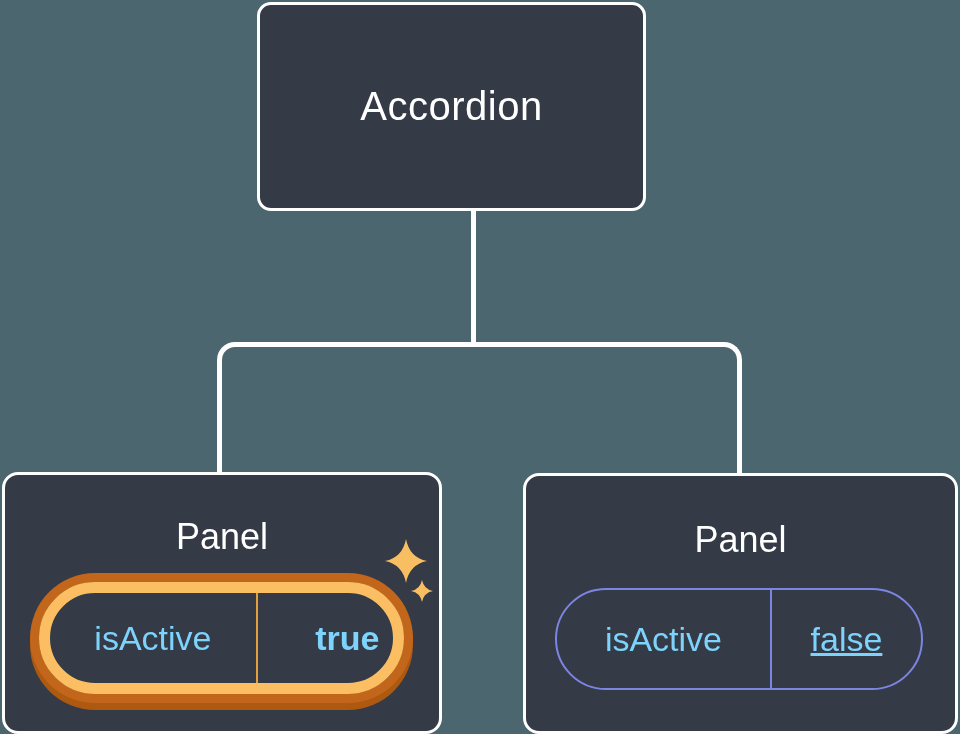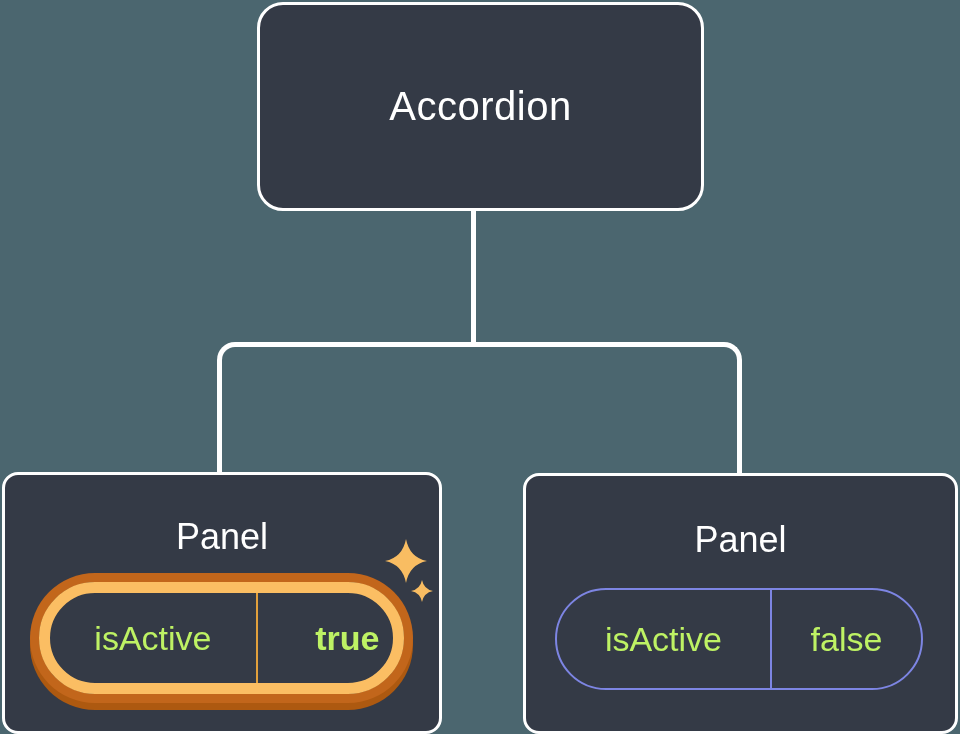--- a/index.html
+++ b/index.html
@@ -12,22 +12,22 @@
     font-family: "Liberation Sans", sans-serif;
   }
   .node {
     position: absolute;
     box-sizing: border-box;
     background: #343A46;
     border: 3px solid #FFFFFF;
   }
   .root-node {
     left: 257px; top: 2px;
-    width: 447px; height: 209px;
-    border-radius: 26px;
+    width: 389px; height: 209px;
+    border-radius: 14px;
     display: flex; align-items: center; justify-content: center;
   }
   .root-label {
     color: #FFFFFF;
     font-size: 40px;
     font-weight: 500;
     letter-spacing: 0.5px;
   }
   .stem {
     position: absolute;
@@ -84,27 +84,27 @@
   .pill-inactive {
     left: 29px; top: 112px;
     width: 368px; height: 102px;
     border: 2px solid #7D85E3;
     border-radius: 51px;
   }
   .pill .cell {
     display: flex;
     align-items: center;
     justify-content: center;
-    color: #bef264;
+    color: #7dd3fc;
     font-size: 34px;
   }
   .pill-active .cell-name { flex: 0 0 60%; }
   .pill-active .cell-value { flex: 1 1 auto; font-weight: 700; margin-left: 44px; }
   .pill-inactive .cell-name { flex: 0 0 58.5%; }
-  .pill-inactive .cell-value { flex: 1 1 auto; }
+  .pill-inactive .cell-value { flex: 1 1 auto; text-decoration: underline; }
   .pill-divider {
     flex: 0 0 2px;
     align-self: stretch;
   }
   .pill-active .pill-divider { background: #E2A03C; }
   .pill-inactive .pill-divider { background: #7D85E3; }
   .sparkles {
     position: absolute;
     left: 380px; top: 538px;
     width: 56px; height: 68px;

